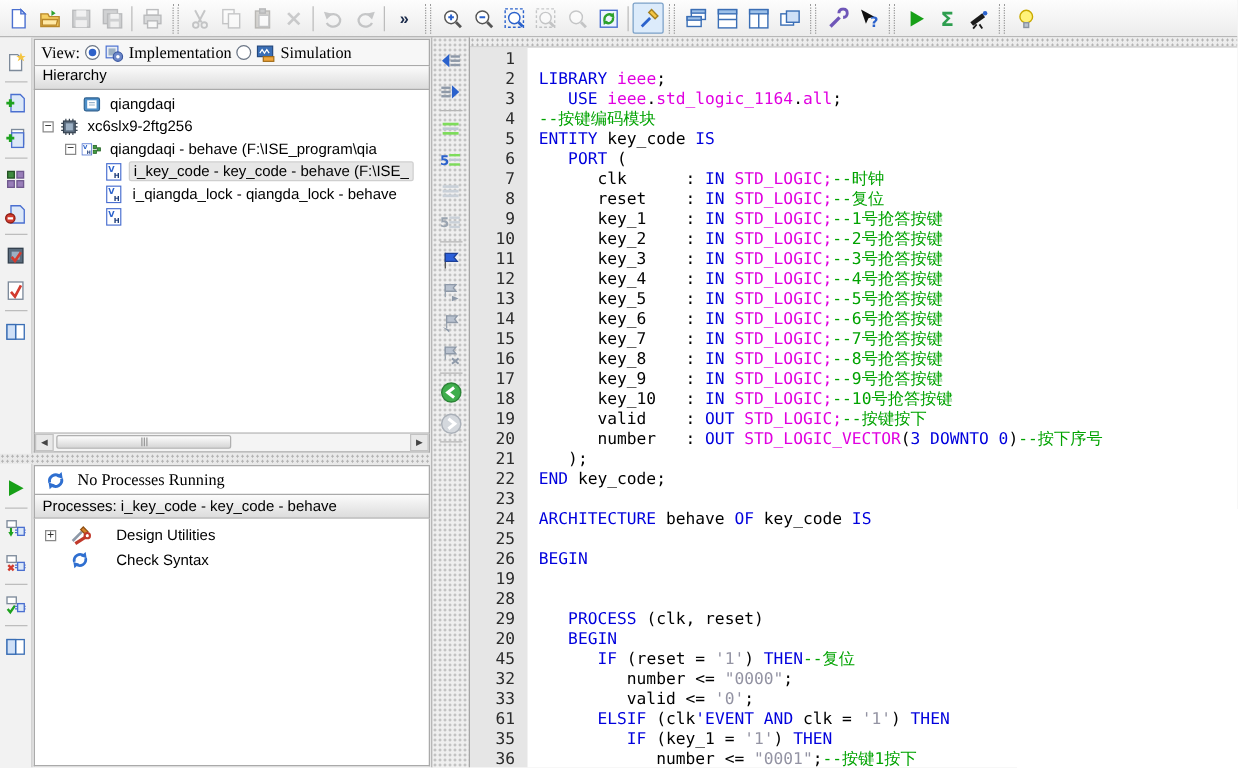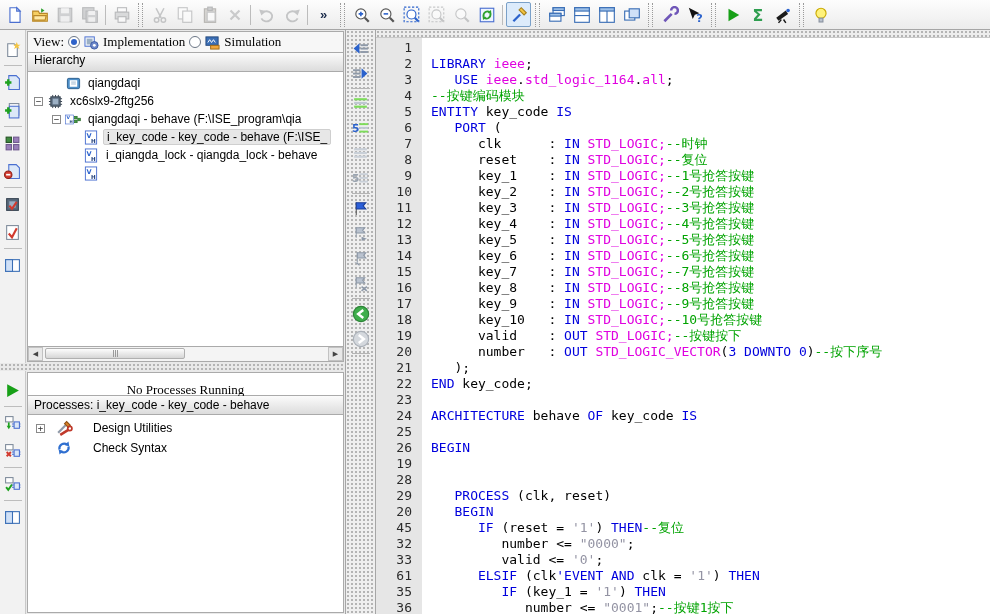--- a/index.html
+++ b/index.html
@@ -60,21 +60,21 @@
     display:flex; align-items:center; justify-content:center; }
   .htrack { flex:1; position:relative; }
   .hthumb { position:absolute; left:2px; top:1px; height:11px; width:140px; background:linear-gradient(#fdfdfd,#d6d6d6);
     border:1px solid #b0b0b0; border-radius:2px; display:flex; align-items:center; justify-content:center; gap:1px;}
   .hthumb i { width:1px; height:7px; background:#9a9a9a; }
 
   .split { height:8px; }
 
   .proc-panel { flex:1; display:flex; min-height:0; }
   .statusrow { height:24px; border:1px solid #aaa; background:#fff; display:flex; align-items:center; gap:9px;
-    padding:0 8px; font-family:"Liberation Serif", serif; font-size:13px;flex-direction:column; }
+    padding:0 8px; font-family:"Liberation Serif", serif; font-size:13px; }
   .prochead { height:19px; border:1px solid #aaa; border-top:none; background:linear-gradient(#fbfbfb,#dcdcdc);
     display:flex; align-items:center; padding:0 6px; }
   .proctree { flex:1; background:#fff; border:1px solid #aaa; border-top:none; padding-top:3px; }
   .prow { height:20px; display:flex; align-items:center; padding-left:8px; white-space:nowrap; }
   .prow .ticon { width:18px; height:18px; margin:0 6px 0 6px; }
   .prow .lbl { padding-left:14px; }
 
   
   .mi { width:22px; height:21px; display:flex; align-items:center; justify-content:center; margin:2px 0; flex:0 0 auto;}
   .midstrip hr { width:18px; border:0; border-top:1px solid #b5b5b5; margin:2px 0; }

